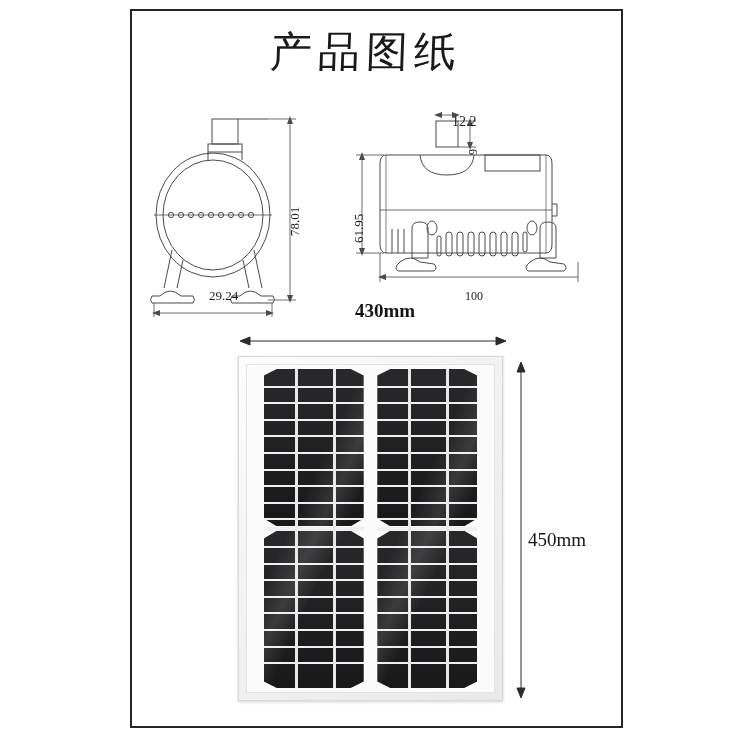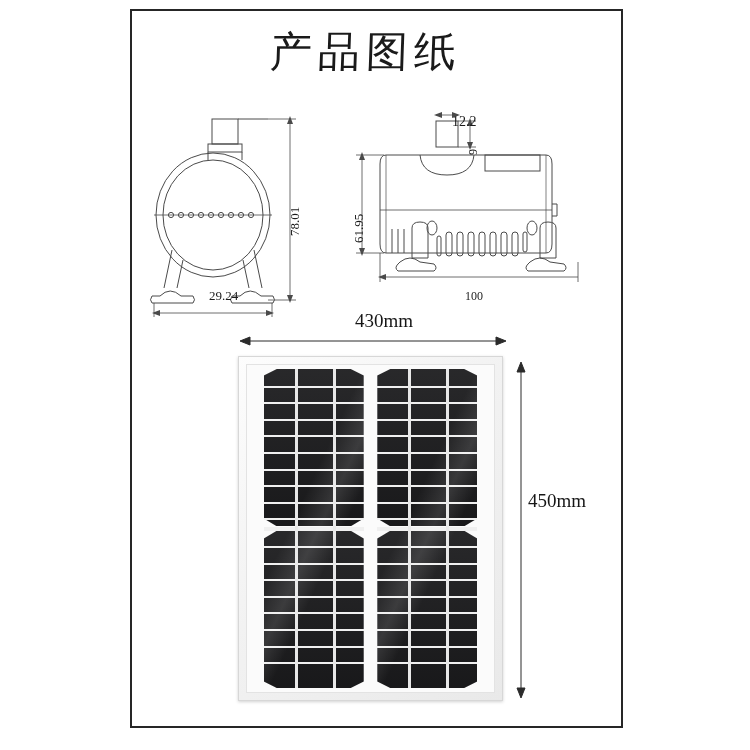--- a/index.html
+++ b/index.html
@@ -297,21 +297,21 @@
         <line x1="228" y1="150" x2="228" y2="170"></line>
       </g>
     </g>
   </svg>
 
   <div class="dim-text" style="left:424px; top:114px; font-size:14px;margin-left:28px;">12.2</div>
   <div class="dim-text dim-vert" style="left:466px; top:155px; font-size:12px;">9</div>
   <div class="dim-text dim-vert" style="left:351px; top:243px; font-size:13px;">61.95</div>
   <div class="dim-text" style="left:465px; top:289px; font-size:12px;">100</div>
 
-  <div class="big-dim" style="left:355px; top:310px;">430mm</div>
+  <div class="big-dim" style="left:355px; top:300px;font-weight:bold;">430mm</div>
 
   <svg class="tech" style="left:238px; top:334px;" width="270" height="14" viewBox="0 0 270 14">
     <g stroke="#2b2b2b" stroke-width="1" fill="#2b2b2b">
       <line x1="4" y1="7" x2="266" y2="7"></line>
       <path d="M12 3 L2 7 L12 11 Z"></path>
       <path d="M258 3 L268 7 L258 11 Z"></path>
     </g>
   </svg>
 
   <div id="panel">
@@ -377,15 +377,15 @@
   </div>
 
   <svg class="tech" style="left:514px; top:360px;" width="14" height="340" viewBox="0 0 14 340">
     <g stroke="#2b2b2b" stroke-width="1" fill="#2b2b2b">
       <line x1="7" y1="4" x2="7" y2="336"></line>
       <path d="M3 12 L7 2 L11 12 Z"></path>
       <path d="M3 328 L7 338 L11 328 Z"></path>
     </g>
   </svg>
 
-  <div class="big-dim" style="left:528px; top:490px;">450mm</div>
+  <div class="big-dim" style="left:528px; top:529px;">450mm</div>
 
 </div>
 
 </body></html>

